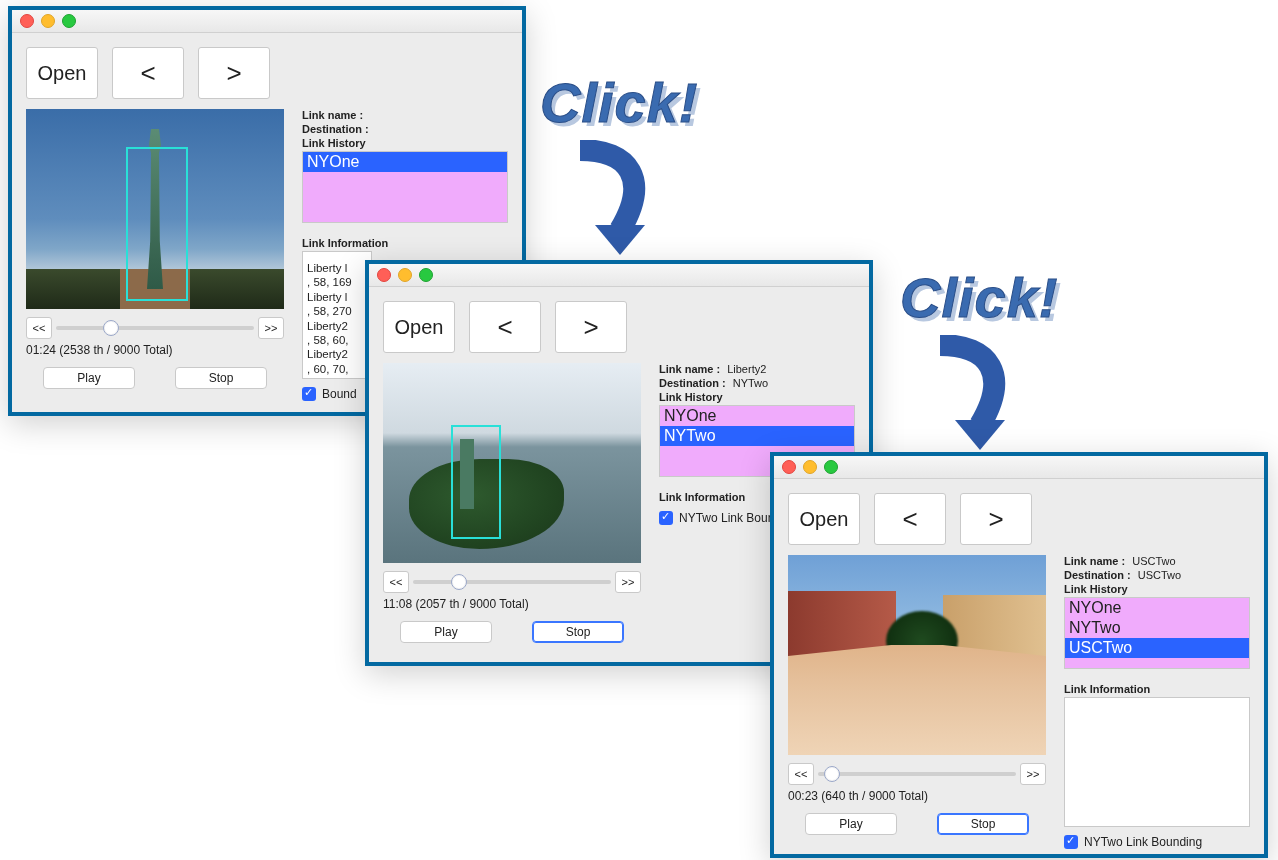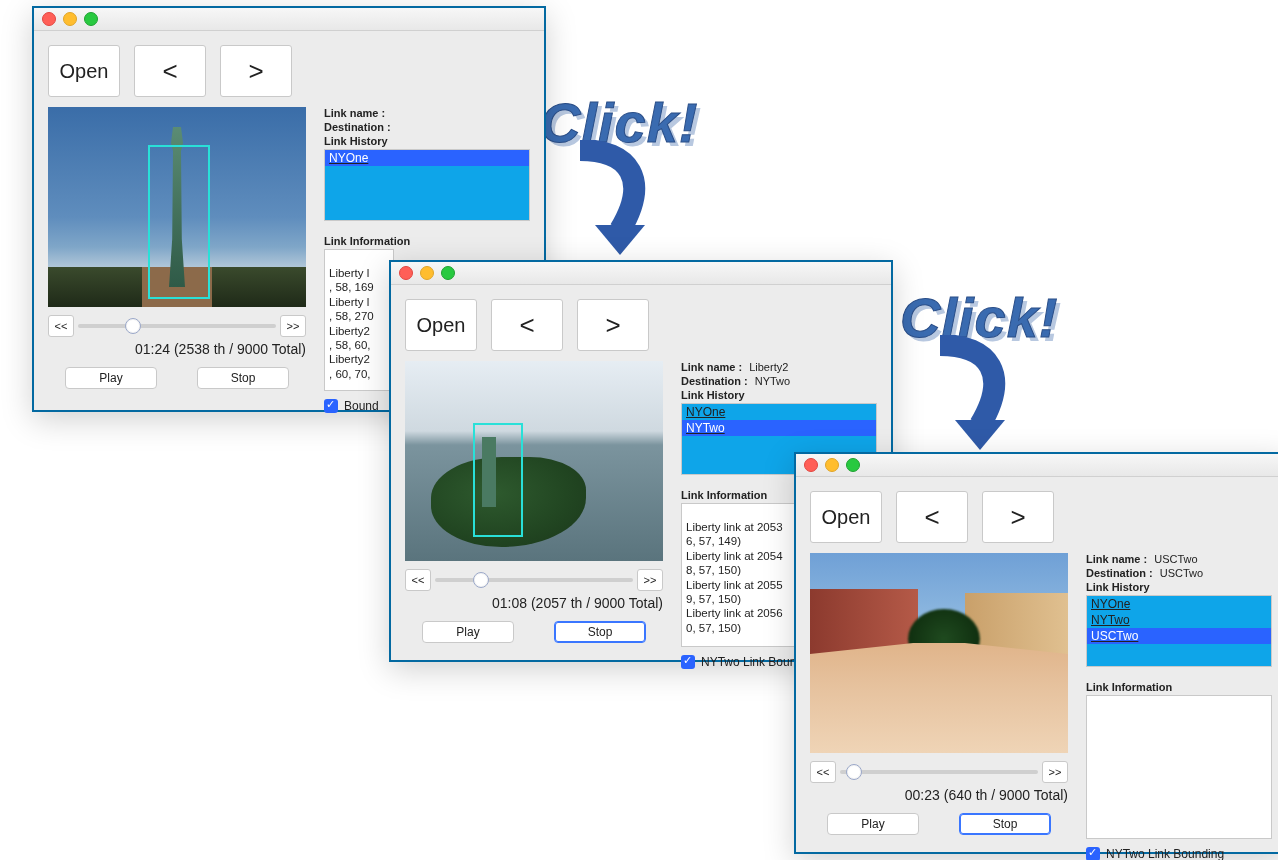--- a/index.html
+++ b/index.html
@@ -10,23 +10,22 @@
     background: #ffffff;
     font-family: -apple-system, "Helvetica Neue", Arial, sans-serif;
     font-size: 13px;
     color: #222;
     position: relative;
     overflow: hidden;
   }
   .window {
     position: absolute;
     background: #ececec;
-    border: 2px solid #0369a1;
+    border: 4px solid #0369a1;
     box-shadow: 0 8px 30px rgba(0,0,0,.18);
-    margin-left: 24px;
   }
   .titlebar {
     height: 22px;
     display: flex;
     align-items: center;
     padding-left: 8px;
     gap: 8px;
     background: linear-gradient(#f7f7f7,#e8e8e8);
     border-bottom: 1px solid #d0d0d0;
   }
@@ -44,51 +43,50 @@
     align-items:center;
     justify-content:center;
     cursor:pointer;
     font-size:15px;
   }
   .btn.square { width:70px; height:50px; font-size:20px; font-weight:400; }
   .btn.arrow { font-size:26px; }
   .label-row { font-weight:700; font-size:11px; margin-bottom:2px; }
   .label-row .val { font-weight:400; margin-left:4px; }
   .listbox {
-    background:#0ea5e9;
+    background:#f0abfc;
     border:1px solid #c9c9c9;
     overflow:hidden;
-    font-size:12px;
-    text-decoration:underline;
+    font-size:16px;
   }
   .listbox .item { padding:1px 4px; }
   .listbox .item.selected { background:#2a63ff; color:#fff; }
   .info-box {
     background:#fff;
     border:1px solid #c9c9c9;
     font-size:11.5px;
     line-height:1.25;
-    padding:16px 4px;
+    padding:9px 4px;
     overflow:hidden;
   }
   .slider-row { display:flex; align-items:center; gap:4px; }
   .nav-small {
     width:24px; height:20px; font-size:11px;
     background:#fff; border:1px solid #c9c9c9; border-radius:3px;
     display:flex; align-items:center; justify-content:center; cursor:pointer;
   }
   .slider {
     flex:1; height:4px; background:#cfcfcf; border-radius:2px; position:relative;
   }
   .slider .thumb {
     position:absolute; top:50%; width:14px; height:14px; border-radius:50%;
     background:#fff; border:1px solid #9aa7c8; transform:translate(-50%,-50%);
     box-shadow:0 0 0 1px rgba(0,0,0,.05) inset;
   }
-  .timecode { text-align:right; font-size:14px; margin-top:4px; }
+  .timecode { text-align:left; font-size:12px; margin-top:4px; }
   .playstop-row { display:flex; justify-content:center; gap:40px; margin-top:10px; }
   .playstop {
     width:90px; height:20px; border:1px solid #c9c9c9; background:#fff;
     border-radius:4px; font-size:12px; display:flex; align-items:center; justify-content:center;
     cursor:pointer;
     text-align:right;
   }
   .playstop.active { border:1px solid #3a76ff; color:#222; box-shadow:0 0 0 1px #3a76ff inset; }
   .checkbox-row { display:flex; align-items:center; gap:6px; font-size:12px; margin-top:8px; }
   .chk { width:14px; height:14px; border-radius:3px; background:#2a63ff; position:relative; }
@@ -155,21 +153,20 @@
   .clickart {
     position:absolute;
     font-size:56px;
     font-weight:700;
     font-style:italic;
     font-family: "Comic Sans MS", "Chalkboard", cursive, sans-serif;
     color:#3a6bb0;
     -webkit-text-stroke: 1px #2a4e88;
     text-shadow: 4px 4px 0 #b8c8e0;
     letter-spacing:1px;
-    margin-top:20px;
   }
   
   .arrow-svg { position:absolute; }
 </style>
 </head>
 <body>
 
 <div class="clickart" style="left:540px; top:70px;">Click!</div>
 <svg class="arrow-svg" style="left:560px; top:140px;" width="120" height="120">
   <path d="M20,10 C70,10 90,40 60,90" stroke="#2f5aa8" stroke-width="22" fill="none"></path>
@@ -268,45 +265,35 @@
           <div class="statue-small"></div>
           <div class="bbox" style="left:68px; top:62px; width:46px; height:110px;"></div>
         </div>
         <div class="slider-row" style="margin-top:8px;">
           <div class="nav-small">&lt;&lt;</div>
           <div class="slider">
               <div class="thumb" style="left:23%;"></div>
             </div>
           <div class="nav-small">&gt;&gt;</div>
         </div>
-        <div class="timecode">01:08 (2057 th / 9000 Total)</div>
+        <div class="timecode">11:08 (2057 th / 9000 Total)</div>
         <div class="playstop-row">
           <div class="playstop">Play</div>
           <div class="playstop active">Stop</div>
         </div>
       </div>
       <div style="flex:1; min-width:0;">
         <div class="label-row"><span>Link name :</span> <span class="val">Liberty2</span></div>
         <div class="label-row"><span>Destination :</span> <span class="val">NYTwo</span></div>
         <div class="label-row">Link History</div>
         <div class="listbox" style="height:70px;">
           <div class="item">NYOne</div>
           <div class="item selected">NYTwo</div>
         </div>
         <div class="label-row" style="margin-top:14px;">Link Information</div>
-        <div class="info-box" style="height:110px; width:120px;">
-          <div>Liberty link at 2053</div>
-          <div>6, 57, 149)</div>
-          <div>Liberty link at 2054</div>
-          <div>8, 57, 150)</div>
-          <div>Liberty link at 2055</div>
-          <div>9, 57, 150)</div>
-          <div>Liberty link at 2056</div>
-          <div>0, 57, 150)</div>
-        </div>
         <div class="checkbox-row">
           <div class="chk"></div>
           <span>NYTwo Link Bound</span>
         </div>
       </div>
     </div>
   </div>
 </div>
 
 <div class="window" style="left:770px; top:452px; width:490px; height:398px;">

